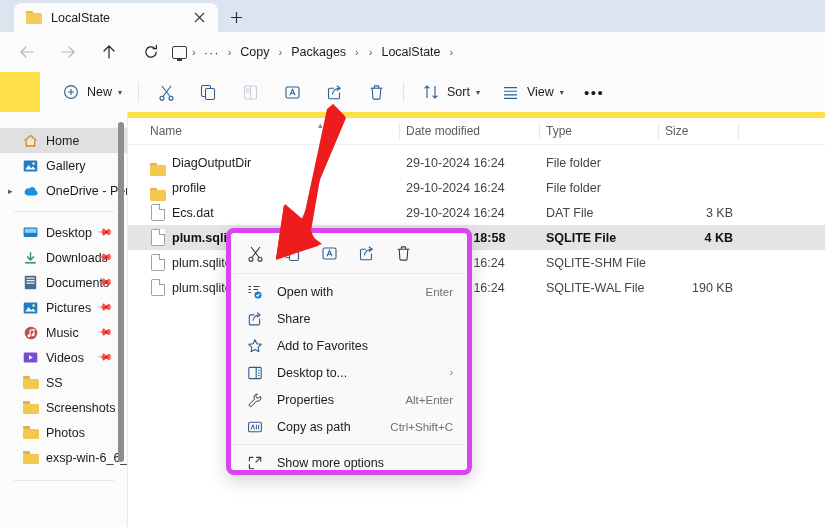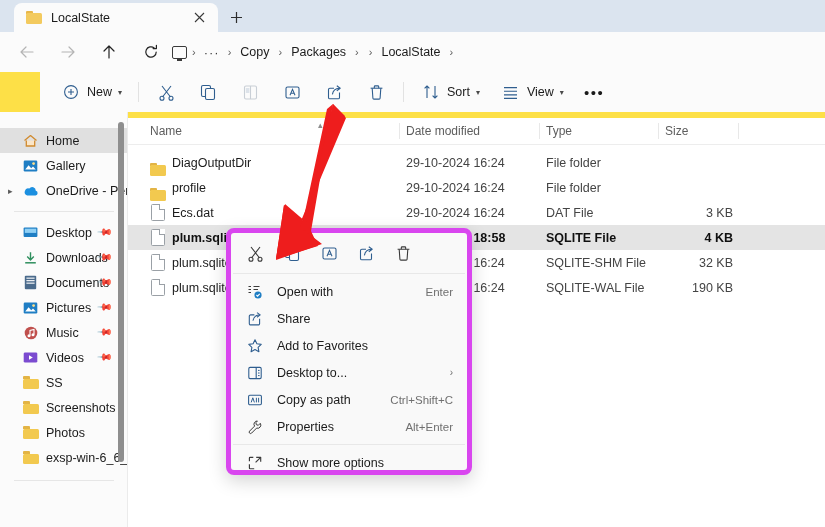--- a/index.html
+++ b/index.html
@@ -482,21 +482,20 @@
       <div class="cell size" style="left:520px;width:85px">4 KB</div>
     </div>
 
     <div class="row" style="top:132px">
       <div class="cell" style="left:23px">
           <span class="fileico"></span>
         </div>
       <div class="cell" style="left:44px;max-width:90px;overflow:hidden">plum.sqlite-shm</div>
       <div class="cell dim" style="left:278px">29-10-2024 16:24</div>
       <div class="cell dim" style="left:418px">SQLITE-SHM File</div>
-      <div class="cell dim size" style="left:520px;width:85px">32 KB</div>
     </div>
 
     <div class="row" style="top:157px">
       <div class="cell" style="left:23px">
           <span class="fileico"></span>
         </div>
       <div class="cell" style="left:44px;max-width:90px;overflow:hidden">plum.sqlite-wal</div>
       <div class="cell dim" style="left:278px">29-10-2024 16:24</div>
       <div class="cell dim" style="left:418px">SQLITE-WAL File</div>
       <div class="cell dim size" style="left:520px;width:85px">190 KB</div>
@@ -585,37 +584,37 @@
             <path d="M11 5.4 H12.6 M11 8 H12.6 M11 10.6 H12.6" stroke="#2f5e8f" stroke-width="1"></path>
           </svg>
       </span>
       <span class="ctx-lbl">Desktop to...</span>
       <span class="ctx-sub">›</span>
     </div>
 
     <div class="ctx-item">
       <span class="ctx-ico">
         <svg width="16" height="16" viewBox="0 0 16 16">
+            <path d="M10.4 2 A3.2 3.2 0 0 0 7.6 7.1 L2.6 12.1 A1.4 1.4 0 0 0 4.6 14.1 L9.6 9.1 A3.2 3.2 0 0 0 13.3 4.3 L11.3 6.3 L9.3 5.6 L8.9 3.6 Z" stroke="#3b3b3b" stroke-width="1" fill="none" stroke-linejoin="round"></path>
+          </svg>
+      </span>
+      <span class="ctx-lbl">Properties</span>
+      <span class="ctx-acc">Alt+Enter</span>
+    </div>
+
+    <div class="ctx-item">
+      <span class="ctx-ico">
+        <svg width="16" height="16" viewBox="0 0 16 16">
             <rect x="1.6" y="3.2" width="12.8" height="9.6" rx="1.2" stroke="#2f5e8f" stroke-width="1.1" fill="none"></rect>
             <path d="M4.2 10.4 L5.8 5.8 L7.4 10.4" stroke="#2f5e8f" stroke-width="1" fill="none"></path>
             <path d="M9.4 5.8 V10.4 M11.6 5.8 V10.4" stroke="#2f5e8f" stroke-width="1"></path>
           </svg>
       </span>
       <span class="ctx-lbl">Copy as path</span>
       <span class="ctx-acc">Ctrl+Shift+C</span>
-    </div>
-
-    <div class="ctx-item">
-      <span class="ctx-ico">
-        <svg width="16" height="16" viewBox="0 0 16 16">
-            <path d="M10.4 2 A3.2 3.2 0 0 0 7.6 7.1 L2.6 12.1 A1.4 1.4 0 0 0 4.6 14.1 L9.6 9.1 A3.2 3.2 0 0 0 13.3 4.3 L11.3 6.3 L9.3 5.6 L8.9 3.6 Z" stroke="#3b3b3b" stroke-width="1" fill="none" stroke-linejoin="round"></path>
-          </svg>
-      </span>
-      <span class="ctx-lbl">Properties</span>
-      <span class="ctx-acc">Alt+Enter</span>
     </div>
 
     <div class="ctx-gap"></div>
     <div class="ctx-rule"></div>
     <div class="ctx-gap"></div>
 
     <div class="ctx-item">
       <span class="ctx-ico">
         <svg width="16" height="16" viewBox="0 0 16 16">
             <path d="M2.4 6.2 V3 A0.7 0.7 0 0 1 3.1 2.3 H6.3" stroke="#3b3b3b" stroke-width="1.15" fill="none" stroke-linejoin="round"></path>

